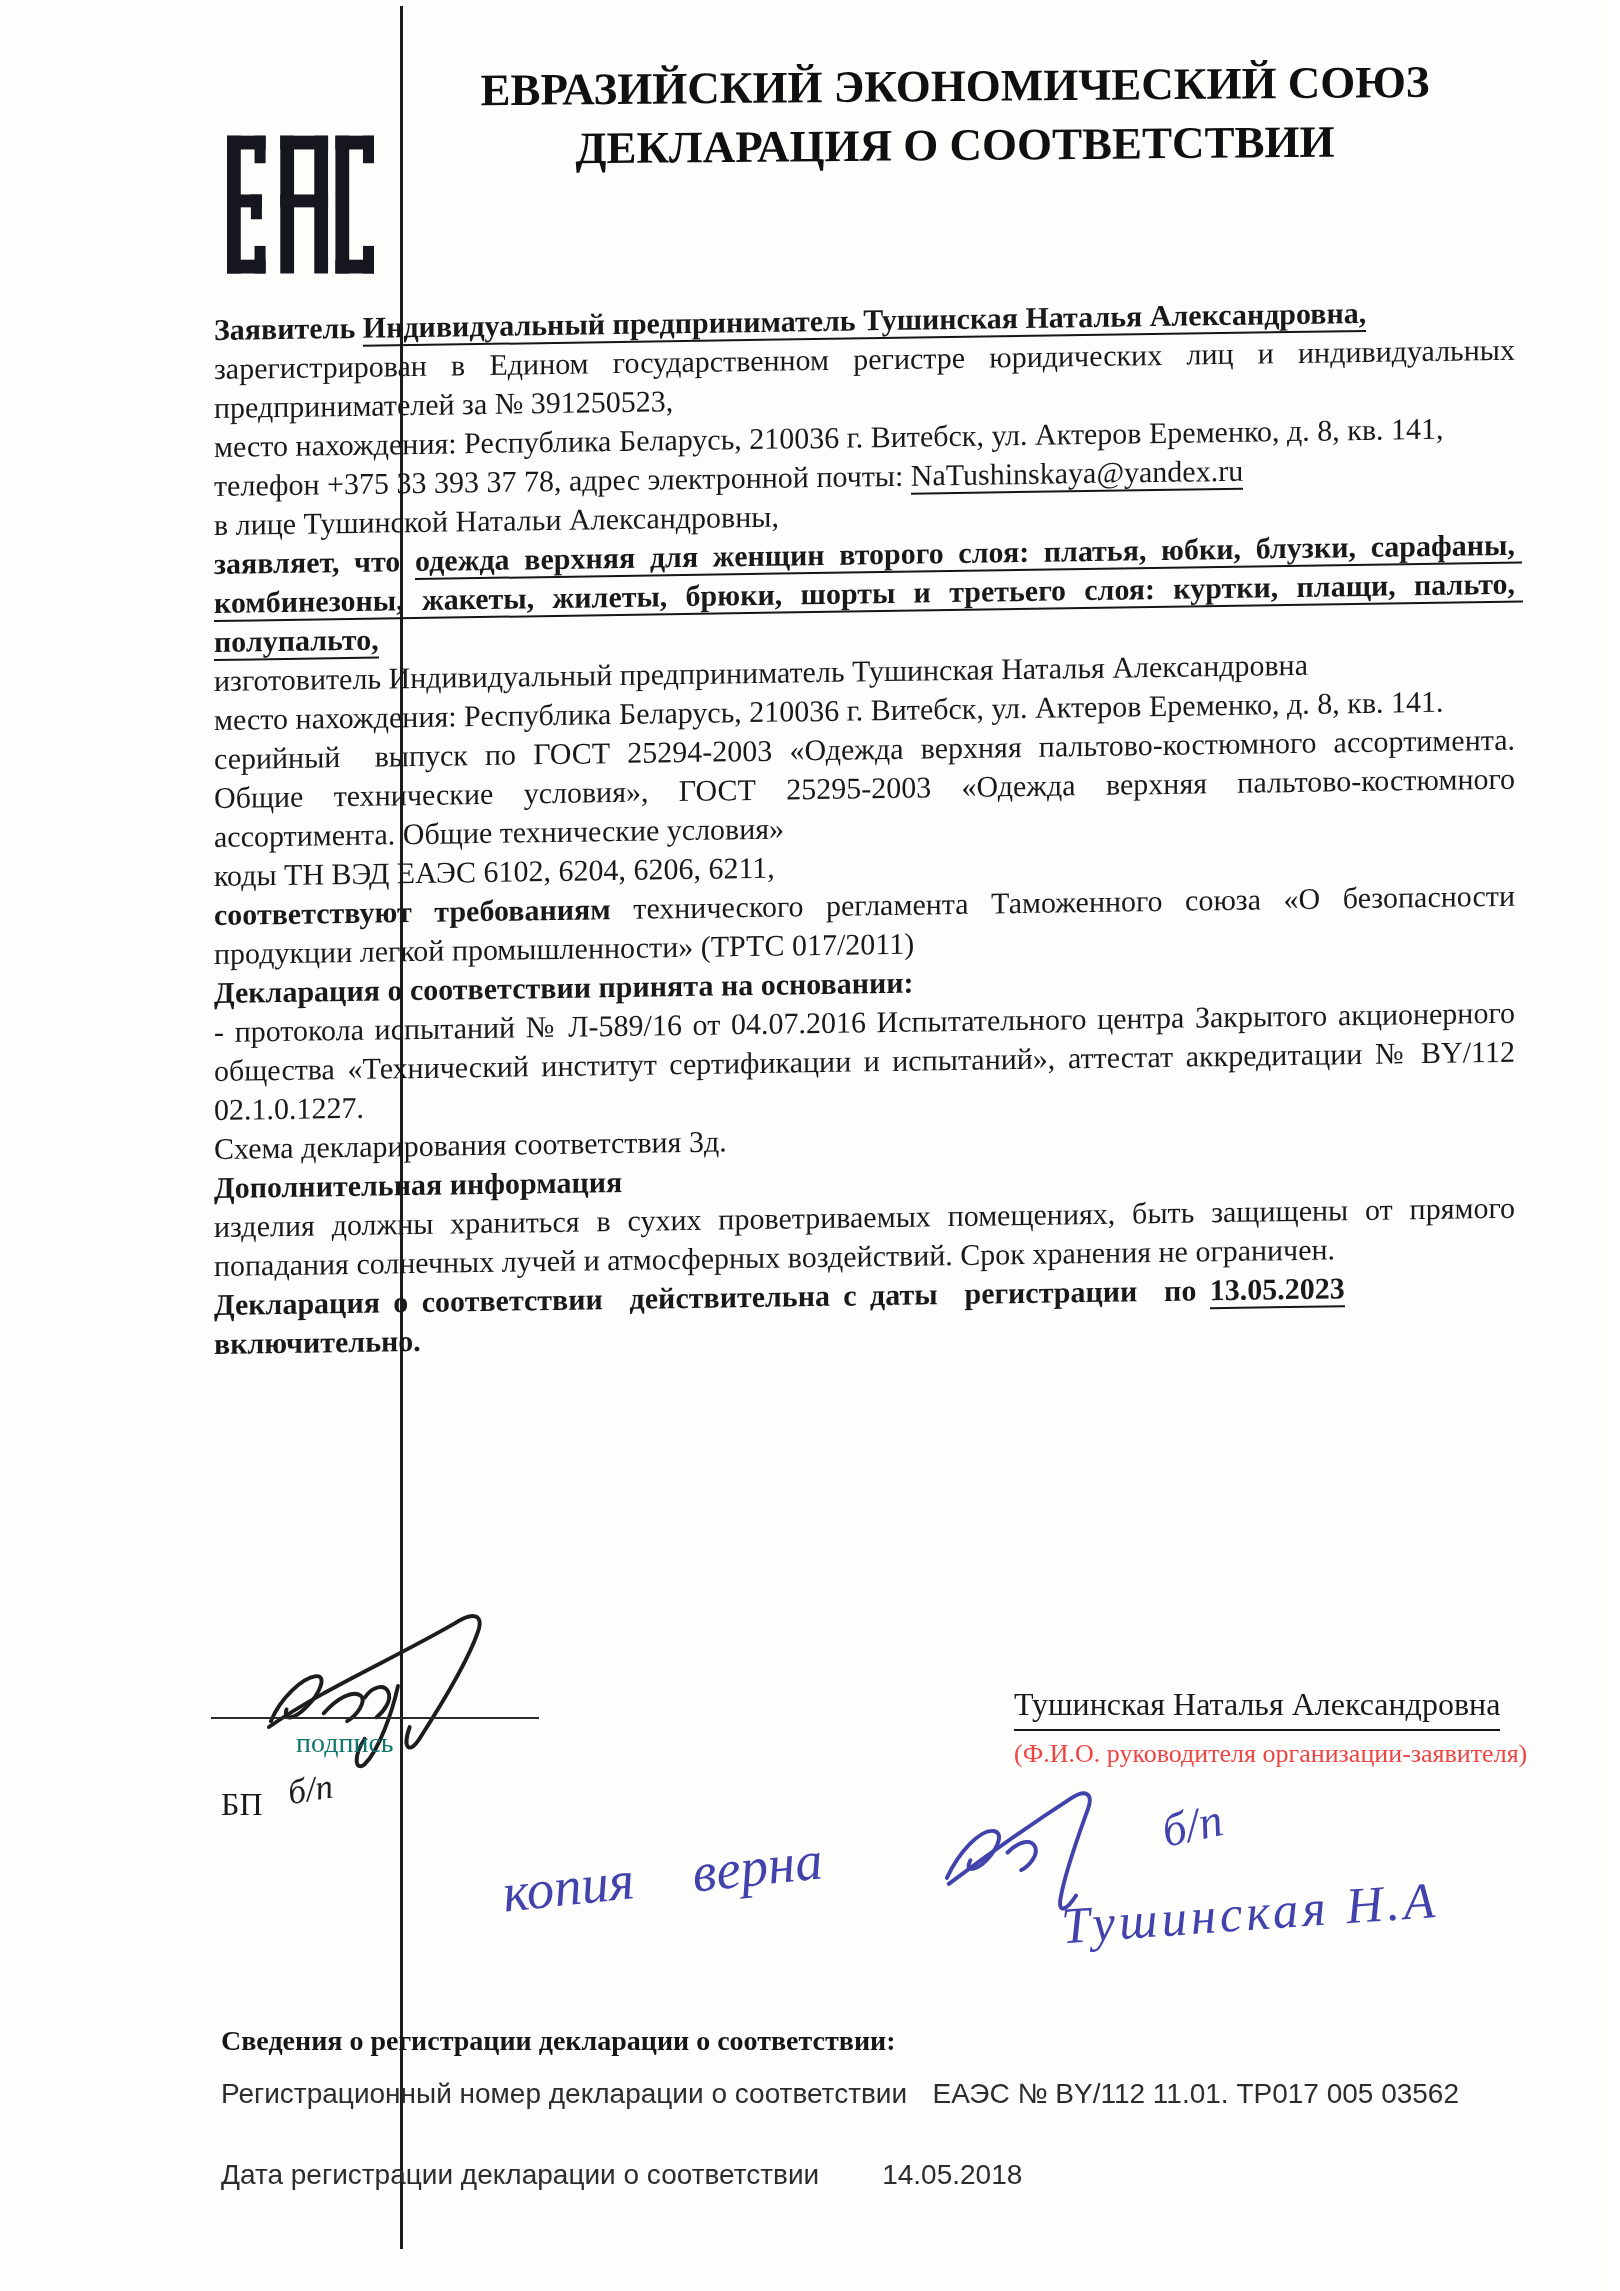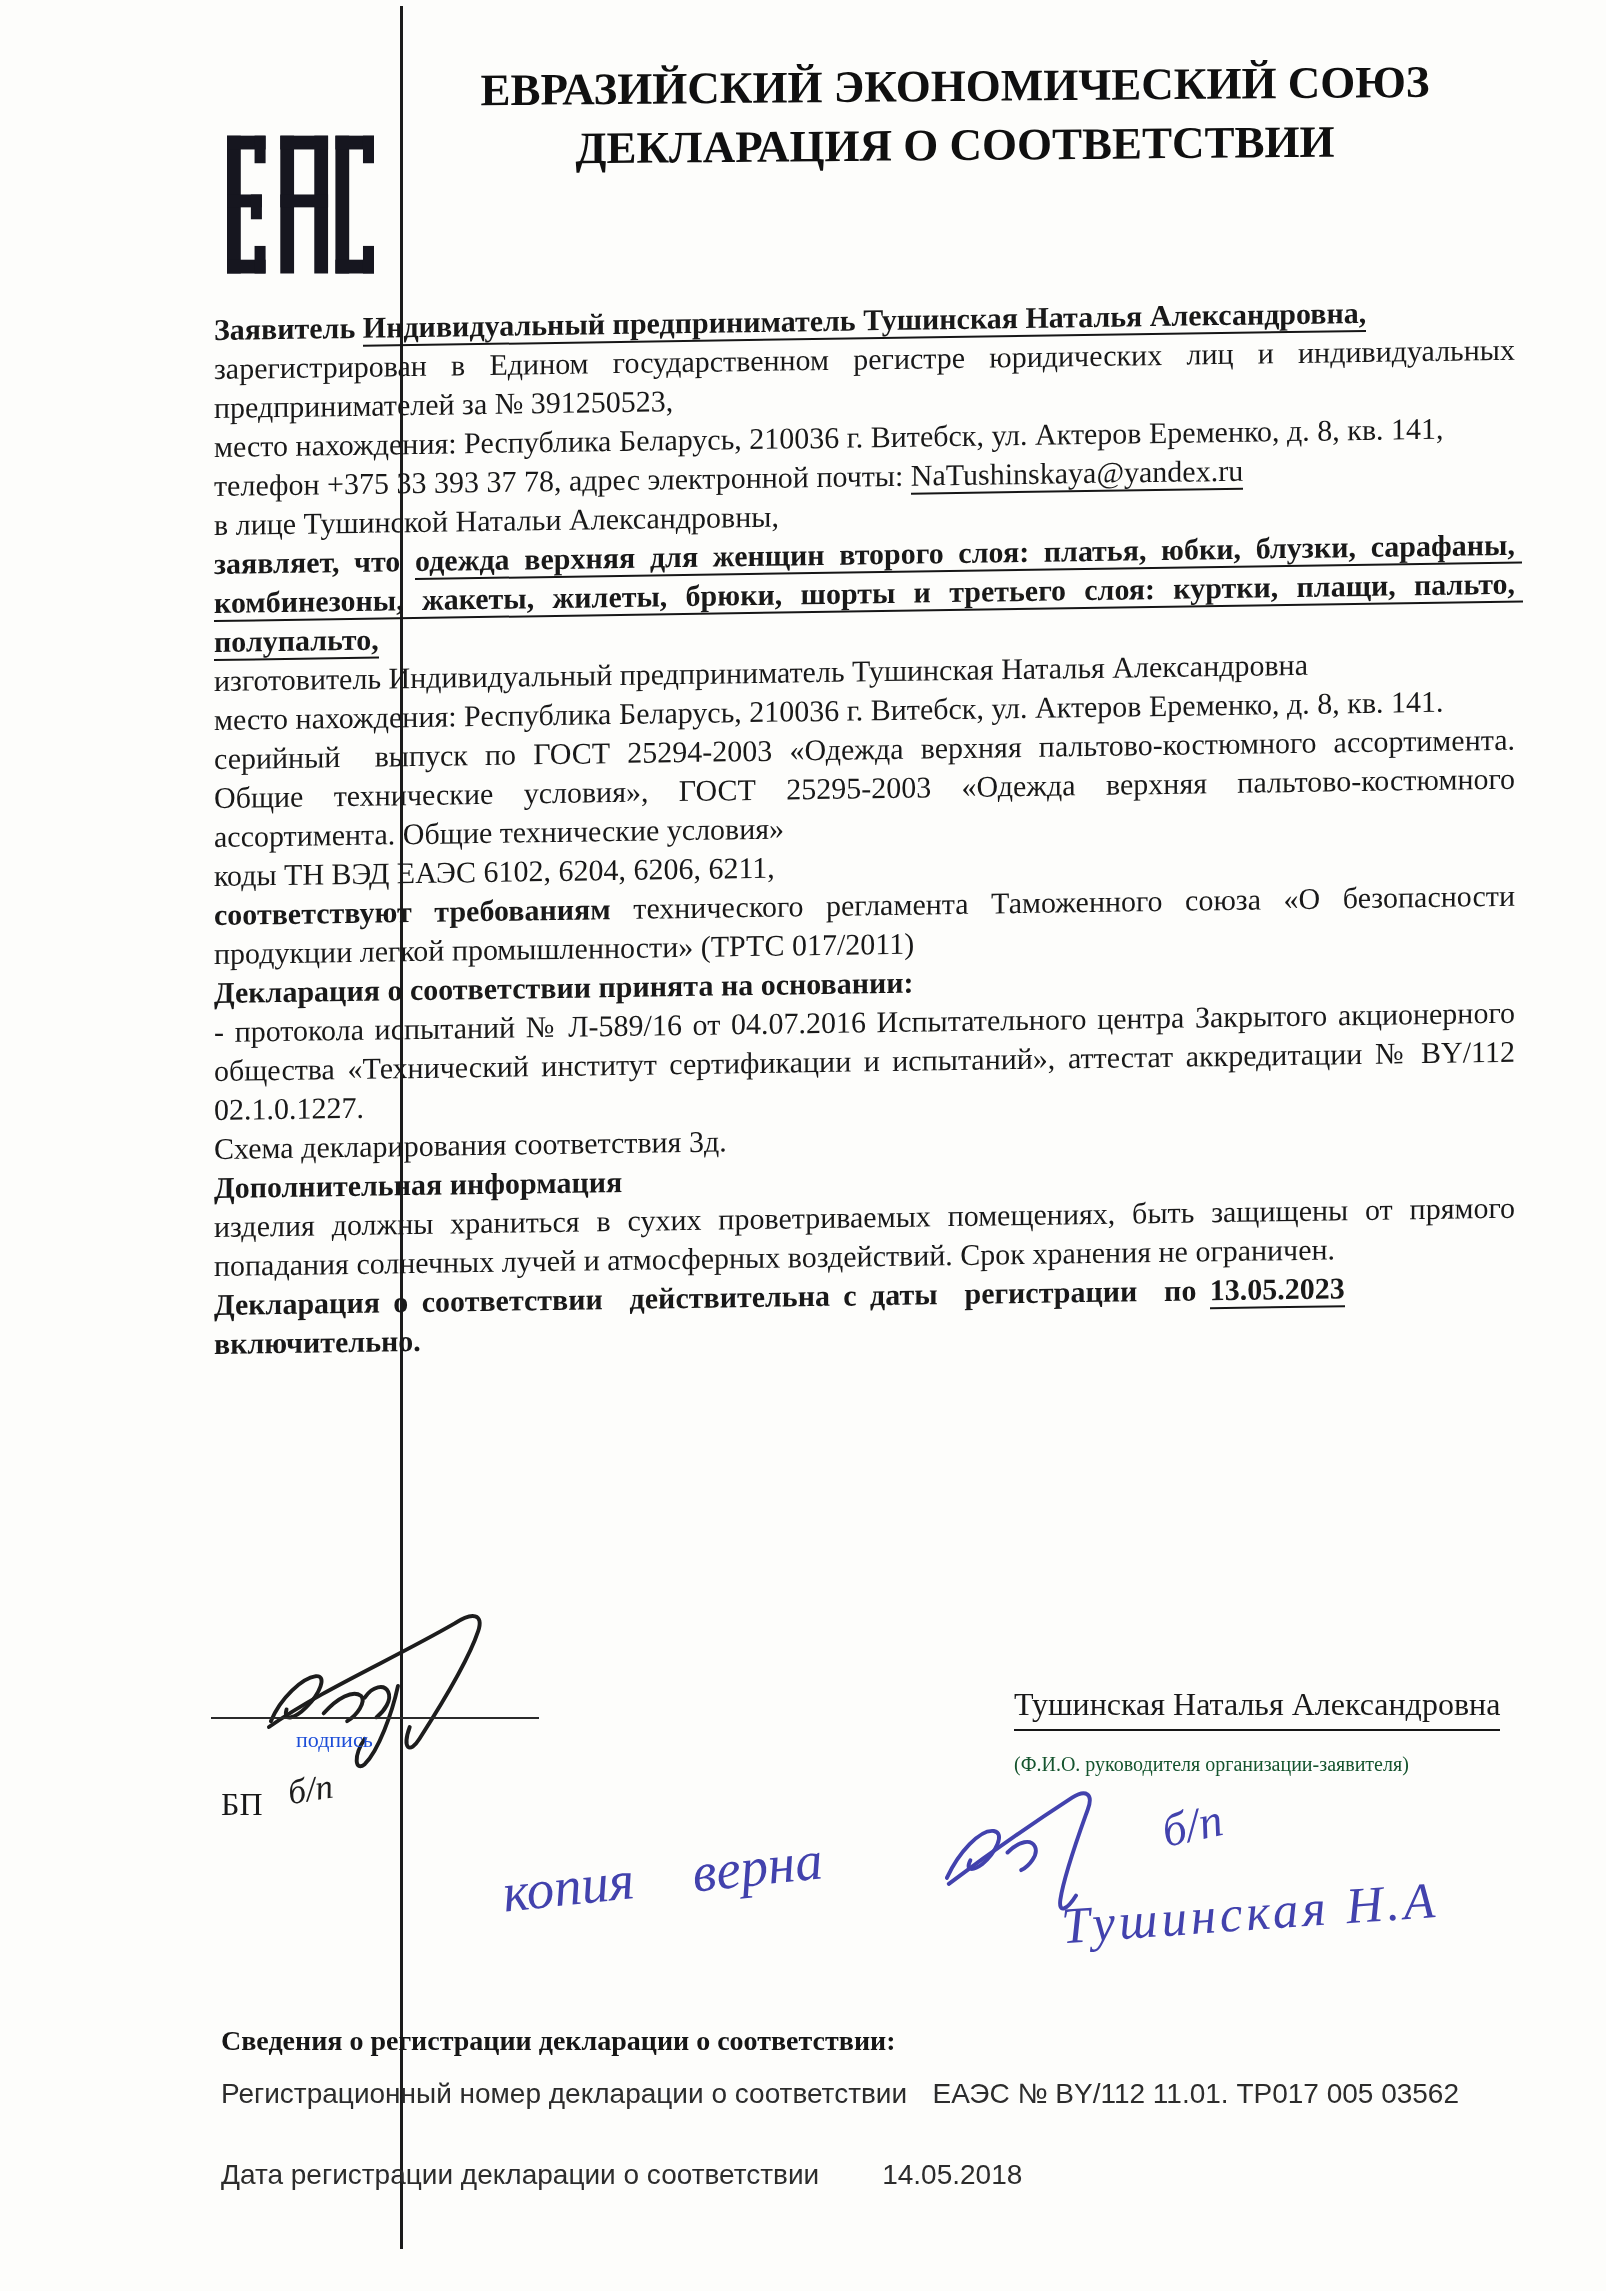--- a/index.html
+++ b/index.html
@@ -22,24 +22,24 @@
   .u{border-bottom:2.9px solid #161616;padding-bottom:1px;}
   .u2{border-bottom:2px solid #161616;padding-bottom:1px;}
   .gap-a{margin-top:25.5px;}
   .gap-b{margin-top:23.5px;}
   .gap-c{margin-top:27.4px;}
   .gap-d{margin-top:29px;}
   .validity{font-weight:bold;word-spacing:5.9px;}
 
   .sig-black{position:absolute;left:263px;top:1596px;}
   .sig-line{position:absolute;left:211px;top:1717px;width:328px;height:2px;background:#2b2b2b;}
-  .podpis{position:absolute;left:296px;top:1727px;font-size:22px;color:#1d4ed8;}
+  .podpis{position:absolute;left:296px;top:1727px;font-size:28px;color:#0f766e;}
   .fio{position:absolute;left:1014px;top:1686px;width:519px;}
   .fio-name{font-size:32px;border-bottom:2px solid #161616;padding-bottom:6px;display:inline-block;}
-  .fio-caption{font-size:20px;margin-top:22px;color:#14532d;}
+  .fio-caption{font-size:26px;margin-top:8px;color:#ef4444;}
   .bp{position:absolute;left:221px;top:1786px;font-size:32px;}
   .hand{font-style:italic;}
   .bp-note{position:absolute;left:288px;top:1770px;font-size:35px;transform:rotate(-9deg);color:#1d1d1d;}
   .blue{color:#4242ad;}
   .copy-note{position:absolute;left:502px;top:1845px;font-size:55px;word-spacing:45px;
              transform:rotate(-6deg);}
   .sig-blue{position:absolute;left:939px;top:1784px;}
   .blue-bp{position:absolute;left:1162px;top:1798px;font-size:47px;transform:rotate(-12deg);}
   .blue-name{position:absolute;left:1061px;top:1884px;font-size:51px;transform:rotate(-4deg);letter-spacing:3.9px;}
 

